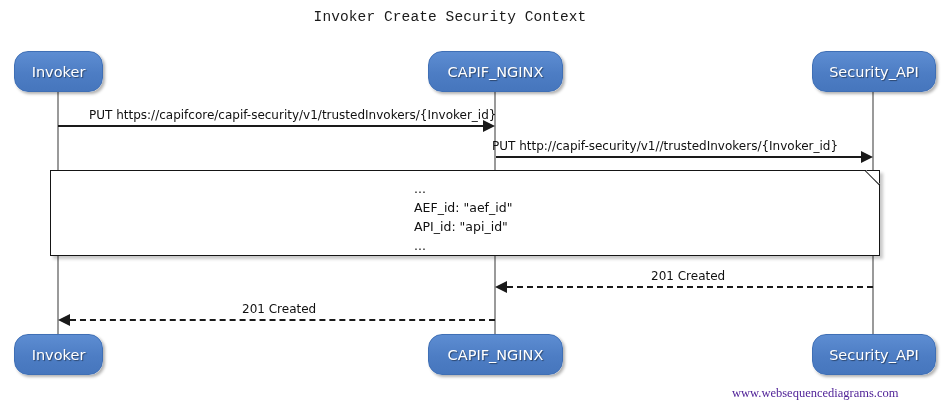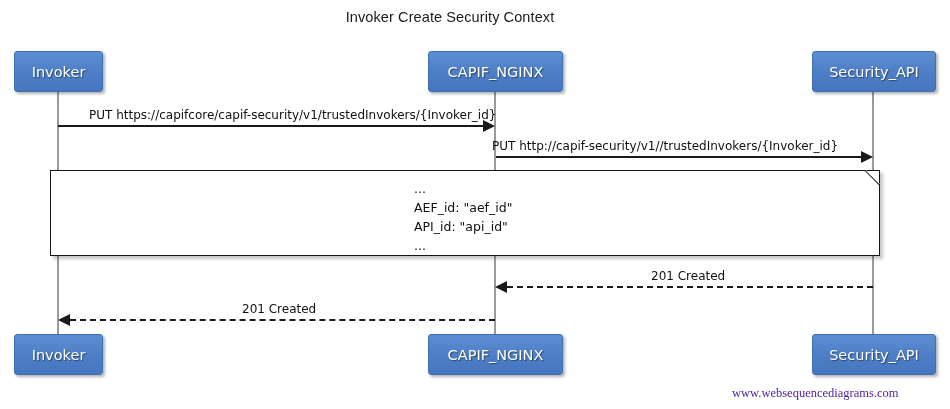--- a/index.html
+++ b/index.html
@@ -22,28 +22,28 @@
   }
   .diagram-title {
     position: absolute;
     left: 0;
     top: 9px;
     width: 900px;
     text-align: center;
     font-size: 14.5px;
     color: #1a1a1a;
     letter-spacing: 0.1px;
-    font-family: Liberation Sans, sans-serif;
+    font-family: Liberation Mono, monospace;
   }
   
   .participant {
     position: absolute;
     box-sizing: border-box;
     border: 1px solid #3f6fb5;
-    border-radius: 3px;
+    border-radius: 14px;
     background: linear-gradient(to bottom, #5d8dd2 0%, #4d7dc4 55%, #4676bd 100%);
     box-shadow: 2px 2px 3px rgba(0,0,0,0.30);
     color: #ffffff;
     font-size: 14.5px;
     display: flex;
     align-items: center;
     justify-content: center;
     text-shadow: 1px 1px 1px rgba(0,0,0,0.45);
     white-space: nowrap;
     z-index: 5;

